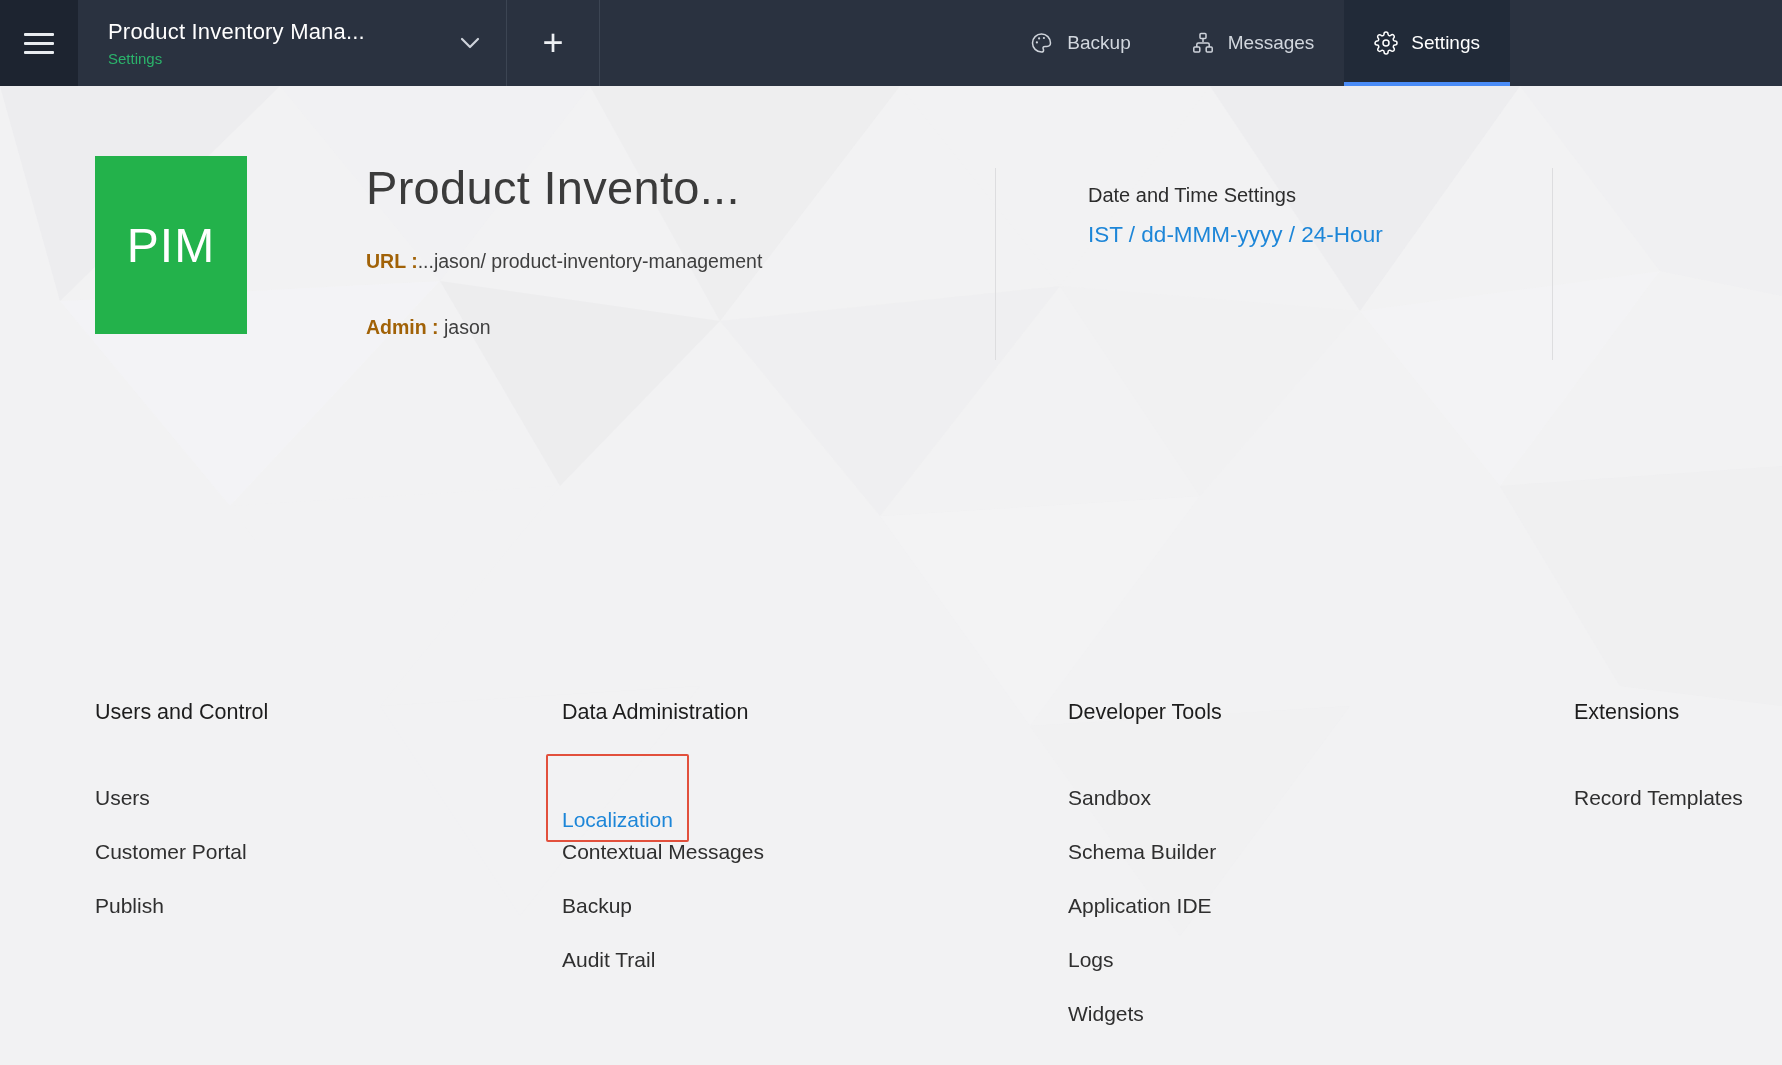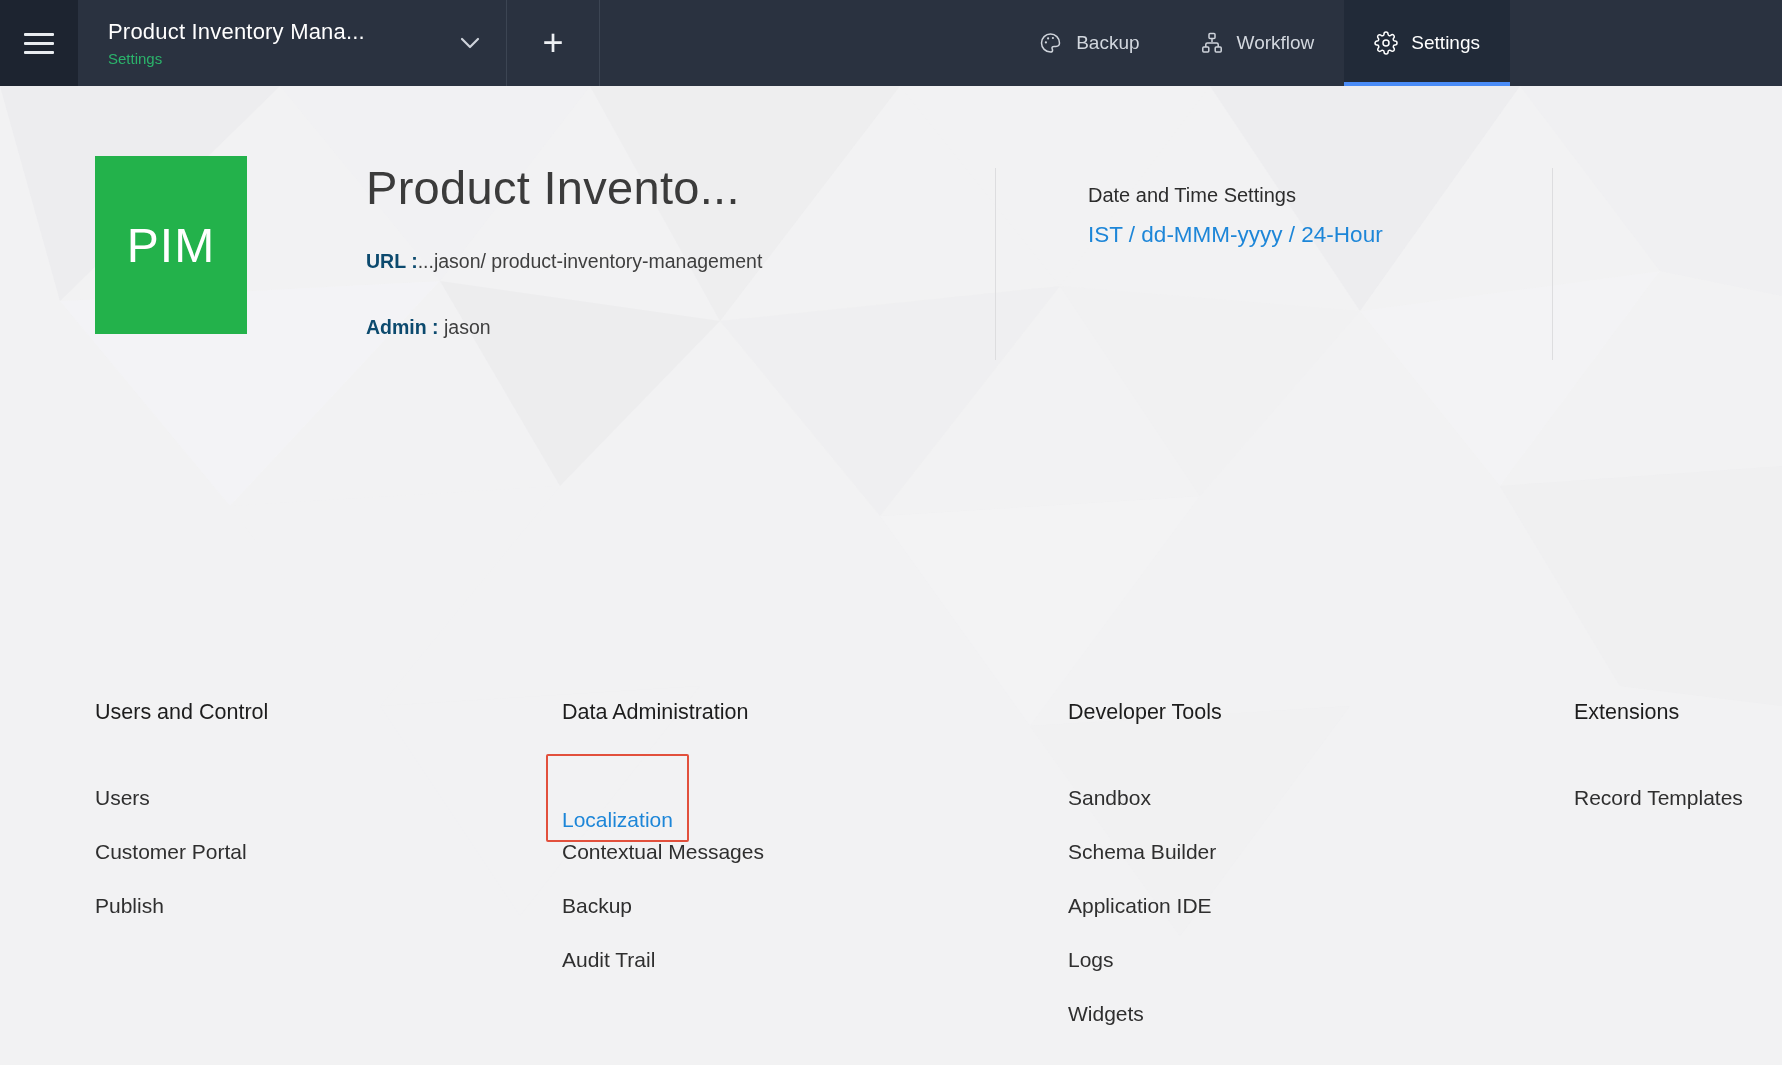--- a/index.html
+++ b/index.html
@@ -57,21 +57,21 @@
   .hero-logo {
     position:absolute; left:95px; top:70px; width:152px; height:178px;
     display:flex; align-items:center; justify-content:center;
     color:#fff; font-size:48px; letter-spacing:1px; font-weight:400; z-index:2;
   }
   .hero-title {
     position:absolute; left:366px; top:74px; font-size:47px; font-weight:300;
     color:#3b3b3b; letter-spacing:.3px; z-index:2;
   }
   .hero-line { position:absolute; left:366px; font-size:19.5px; color:#3f3f3f; z-index:2; }
-  .hero-line .lbl { font-weight:700; color:#0c4a6e; }
+  .hero-line .lbl { font-weight:700; color:#a16207; }
   .hero-url   { top:164px; }
   .hero-admin { top:230px; }
 
   .v-divider { position:absolute; top:82px; width:1px; height:192px; background:#dddddf; z-index:2; }
   .v-divider.d1 { left:995px; }
   .v-divider.d2 { left:1552px; }
 
   .dt-heading { position:absolute; left:1088px; top:98px; font-size:20px; font-weight:500; color:#2c2c2c; z-index:2; }
   .dt-value   { position:absolute; left:1088px; top:136px; font-size:22.5px; cursor:pointer; z-index:2; }
 
@@ -136,21 +136,21 @@
       <span>Backup</span>
     </div>
 
     <div class="tab">
       <svg width="24" height="24" viewBox="0 0 24 24" fill="none" stroke="#cfd4db" stroke-width="1.5">
         <rect x="9" y="2.5" width="6" height="5" rx="1"></rect>
         <rect x="2.8" y="16" width="6" height="5" rx="1"></rect>
         <rect x="15.2" y="16" width="6" height="5" rx="1"></rect>
         <path d="M12 7.5v3.5M5.8 16v-2.5a1.5 1.5 0 0 1 1.5-1.5h9.4a1.5 1.5 0 0 1 1.5 1.5V16"></path>
       </svg>
-      <span>Workflow</span>
+      <span>Messages</span>
     </div>
 
     <div class="tab active" style="--u: #4a8cf7;">
       <svg width="24" height="24" viewBox="0 0 24 24" fill="none" stroke="#ffffff" stroke-width="1.5">
         <circle cx="12" cy="12" r="3"></circle>
         <path d="M19.4 15a1.65 1.65 0 0 0 .33 1.82l.06.06a2 2 0 0 1 0 2.83 2 2 0 0 1-2.83 0l-.06-.06a1.65 1.65 0 0 0-1.82-.33 1.65 1.65 0 0 0-1 1.51V21a2 2 0 0 1-2 2 2 2 0 0 1-2-2v-.09A1.65 1.65 0 0 0 9 19.4a1.65 1.65 0 0 0-1.82.33l-.06.06a2 2 0 0 1-2.83 0 2 2 0 0 1 0-2.83l.06-.06a1.65 1.65 0 0 0 .33-1.82 1.65 1.65 0 0 0-1.51-1H3a2 2 0 0 1-2-2 2 2 0 0 1 2-2h.09A1.65 1.65 0 0 0 4.6 9a1.65 1.65 0 0 0-.33-1.82l-.06-.06a2 2 0 0 1 0-2.83 2 2 0 0 1 2.83 0l.06.06a1.65 1.65 0 0 0 1.82.33H9a1.65 1.65 0 0 0 1-1.51V3a2 2 0 0 1 2-2 2 2 0 0 1 2 2v.09a1.65 1.65 0 0 0 1 1.51 1.65 1.65 0 0 0 1.82-.33l.06-.06a2 2 0 0 1 2.83 0 2 2 0 0 1 0 2.83l-.06.06a1.65 1.65 0 0 0-.33 1.82V9a1.65 1.65 0 0 0 1.51 1H21a2 2 0 0 1 2 2 2 2 0 0 1-2 2h-.09a1.65 1.65 0 0 0-1.51 1z"></path>
       </svg>
       <span>Settings</span>
     </div>
   </nav>

